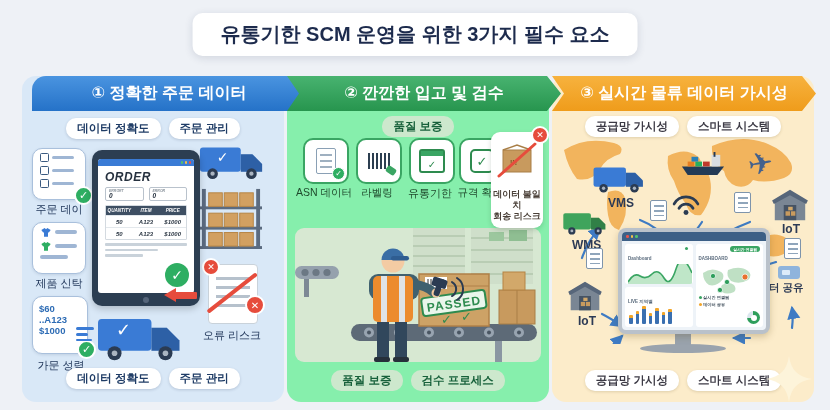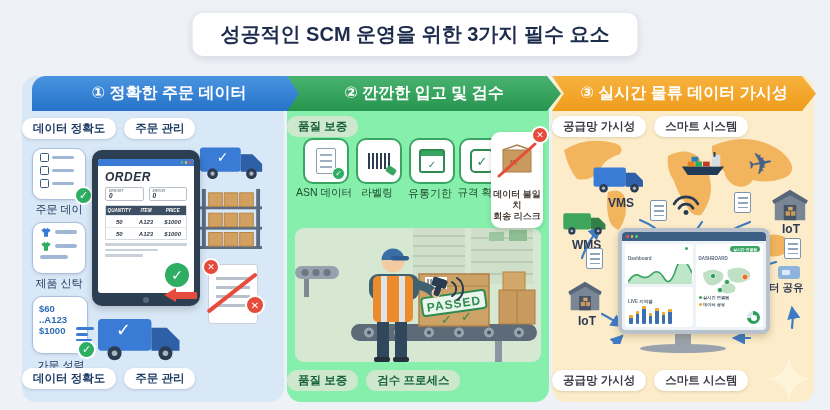--- a/index.html
+++ b/index.html
@@ -17,21 +17,21 @@
 
   .header{position:absolute;top:0;left:0;height:35px;width:calc(100% + 12px);display:flex;align-items:center;
     justify-content:center;color:#fff;font-weight:800;font-size:16px;z-index:4;white-space:nowrap;}
   .h1{background:linear-gradient(180deg,#4a94e0,#2572c8);
       clip-path:polygon(0 0,calc(100% - 14px) 0,100% 50%,calc(100% - 14px) 100%,0 100%);border-top-left-radius:14px;margin-left:10px;}
   .h2{background:linear-gradient(180deg,#48b370,#27954e);
       clip-path:polygon(0 0,calc(100% - 14px) 0,100% 50%,calc(100% - 14px) 100%,0 100%,12px 50%);}
   .h3{width:calc(100% + 2px);background:linear-gradient(180deg,#f7b23e,#ef9c1b);
       clip-path:polygon(0 0,calc(100% - 14px) 0,100% 50%,calc(100% - 14px) 100%,0 100%,12px 50%);}
 
-  .tagrow{position:absolute;left:0;width:100%;display:flex;justify-content:flex-start;gap:8px;z-index:3;}
+  .tagrow{position:absolute;left:0;width:100%;display:flex;justify-content:center;gap:8px;z-index:3;}
   .pill{display:inline-block;padding:3px 11px;border-radius:10px;font-size:11.5px;font-weight:800;white-space:nowrap;}
   .pill-b{background:#fff;color:#1f3c66;box-shadow:0 1px 3px rgba(20,40,80,.18);}
   .pill-g{background:#cde8cd;color:#17603a;}
   .pill-y{background:#fff;color:#3c3a45;box-shadow:0 1px 3px rgba(90,70,20,.18);}
 
   .lbl{position:absolute;font-weight:400;color:#1d3357;font-size:11px;text-align:center;white-space:nowrap;z-index:3;}
   .lbl-g{color:#1f4a2c;}
 
   .mini-card{position:absolute;background:#fff;border:1.5px solid #a9c0dc;border-radius:10px;
     box-shadow:0 1px 3px rgba(20,40,80,.12);z-index:2;}
@@ -184,21 +184,21 @@
             <path d="M6.5 13 A 7.5 7.5 0 0 1 19.5 13"></path>
         </g>
           <circle cx="13" cy="17" r="2.3" fill="#2b3b52"></circle>
       </symbol>
       <symbol id="sym-sparkle" viewBox="0 0 46 46">
         <path d="M23 0 C25 14 32 21 46 23 32 25 25 32 23 46 21 32 14 25 0 23 14 21 21 14 23 0 Z" fill="#fdf4da"></path>
       </symbol>
     </defs>
   </svg>
 
-  <div class="title-pill"><span>성공적인 SCM 운영을 위한 3가지 필수 요소</span></div>
+  <div class="title-pill"><span>유통기한 SCM 운영을 위한 3가지 필수 요소</span></div>
 
   <section class="panel p1">
     <div class="header h1">
       <span>① 정확한 주문 데이터</span>
     </div>
     <div class="tagrow" style="top:42px">
       <span class="pill pill-b">데이터 정확도</span>
       <span class="pill pill-b">주문 관리</span>
     </div>
 
@@ -329,20 +329,21 @@
           <span>✕</span>
         </div>
       <div class="xk" style="position:absolute;right:-8px;bottom:8px;width:20px;height:20px;font-size:10px">
           <span>✕</span>
         </div>
     </div>
     <div class="rarrow" style="left:144px;top:212px;width:40px">
       <span class="shaft"></span>
         <span class="head"></span>
     </div>
+    <div class="lbl" style="left:164px;top:252px;width:92px">오류 리스크</div>
 
     <div class="abs" style="left:72px;top:234px;width:92px;height:56px;color:#3a7bd5;z-index:2">
       <svg width="92" height="56" viewBox="0 0 70 44">
           <use href="#sym-truck"></use>
         </svg>
       <div class="speed abs" style="left:-18px;top:14px">
         <i style="width:18px"></i>
           <i style="width:12px"></i>
           <i style="width:16px"></i>
       </div>

